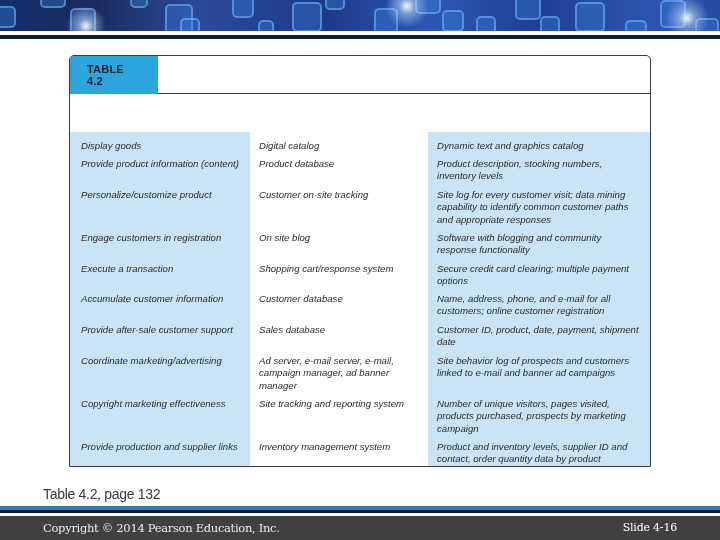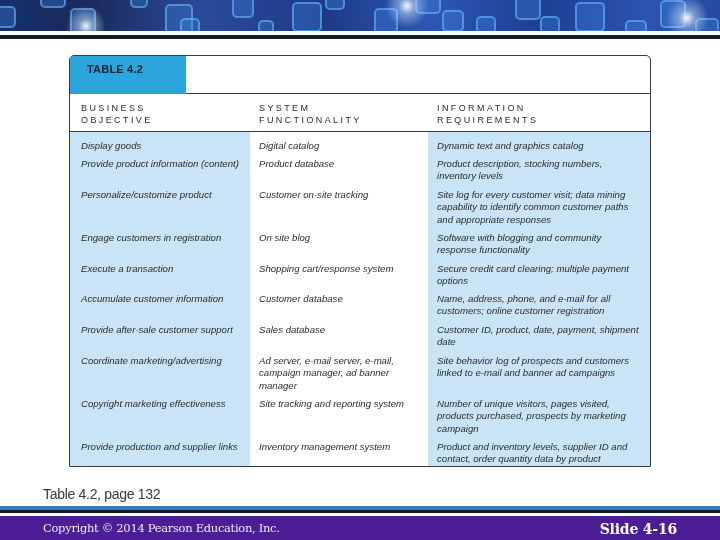--- a/index.html
+++ b/index.html
@@ -23,21 +23,21 @@
   .banner-line1 { position: absolute; left: 0; top: 31px; width: 720px; height: 4px; background: #ffffff; }
   .banner-line2 { position: absolute; left: 0; top: 35px; width: 720px; height: 4px; background: #0f1d2b; }
 
   
   .table-box {
     position: absolute; left: 69px; top: 55px; width: 582px; height: 412px;
     border: 1.5px solid #3b3b3b; border-radius: 5px 5px 0 0; background: #ffffff; overflow: hidden;
   }
   .t-head { position: absolute; left: 0; top: 0; width: 100%; height: 38px; border-bottom: 1.5px solid #3b3b3b; }
   .t-badge {
-    position: absolute; left: 0; top: 0; width: 116px; height: 38px; background: #2aa6dd;
+    position: absolute; left: 0; top: 0; width: 88px; height: 38px; background: #2aa6dd;
     font-weight: bold; font-size: 11px; color: #1a2230; padding: 7px 16px 0 17px; letter-spacing: 0.2px;
   }
   .t-title {
     position: absolute; left: 110px; top: 5px; width: 450px; font-weight: bold; font-size: 10.6px;
     line-height: 14px; color: #1a1a1a; letter-spacing: 0.1px;
   }
   .col-bg { position: absolute; top: 76px; bottom: 0; background: #c9e4f7; }
   .col-bg.c1 { left: 0; width: 180px; }
   .col-bg.c3 { left: 358px; right: 0; }
   .colhead-row { position: absolute; left: 0; top: 38px; width: 100%; height: 38px; border-bottom: 1.5px solid #3b3b3b; background: #fff; }
@@ -55,23 +55,23 @@
   .cell.b { left: 189px; width: 165px; }
   .cell.c { left: 367px; width: 205px; }
 
   
   .caption { position: absolute; left: 43px; top: 486px; font-size: 14px; color: #3a3a3a; font-family: Liberation Sans, sans-serif; letter-spacing: -0.3px; }
 
   
   .foot-line1 { position: absolute; left: 0; top: 506px; width: 720px; height: 4px; background: #3a7ab8; }
   .foot-line2 { position: absolute; left: 0; top: 510px; width: 720px; height: 3px; background: #0c1a2a; }
   .foot-line3 { position: absolute; left: 0; top: 513px; width: 720px; height: 3px; background: #ffffff; }
-  .footer { position: absolute; left: 0; top: 516px; width: 720px; height: 24px; background: #4c1d95; }
+  .footer { position: absolute; left: 0; top: 516px; width: 720px; height: 24px; background: #404040; }
   .copyright { position: absolute; left: 43px; top: 5px; font-family: "DejaVu Serif", serif; font-size: 11.5px; color: #e9ecf5; letter-spacing: -0.3px; }
-  .slide-no { position: absolute; right: 43px; top: 5px; font-family: "DejaVu Serif", serif; font-weight: bold; font-size: 14px; color: #ffffff; letter-spacing: -0.2px; }
+  .slide-no { position: absolute; right: 43px; top: 5px; font-family: "DejaVu Serif", serif; font-weight: normal; font-size: 11px; color: #ffffff; letter-spacing: -0.2px; }
 </style>
 </head>
 <body>
 
 <div class="banner">
   <div class="sq" style="left:-6px;top:6px;width:22px;height:22px;"></div>
   <div class="sq" style="left:40px;top:-8px;width:26px;height:16px;"></div>
   <div class="sq" style="left:70px;top:8px;width:26px;height:26px;"></div>
   <div class="sq" style="left:130px;top:-6px;width:18px;height:14px;"></div>
   <div class="sq" style="left:165px;top:4px;width:28px;height:30px;"></div>
@@ -98,34 +98,20 @@
 <div class="banner-line2"></div>
 
 <div class="table-box">
   <div class="col-bg c1"></div>
   <div class="col-bg c3"></div>
 
   <div class="t-head">
     <div class="t-badge">TABLE 4.2</div>
   </div>
 
-  <div class="colhead-row">
-    <div class="colhead h1">
-      <div>BUSINESS</div>
-      <div>OBJECTIVE</div>
-    </div>
-    <div class="colhead h2">
-      <div>SYSTEM</div>
-      <div>FUNCTIONALITY</div>
-    </div>
-    <div class="colhead h3">
-      <div>INFORMATION</div>
-      <div>REQUIREMENTS</div>
-    </div>
-  </div>
 
   <div class="rows">
     <div class="row" style="top:6px;">
       <div class="cell a">Display goods</div>
       <div class="cell b">Digital catalog</div>
       <div class="cell c">Dynamic text and graphics catalog</div>
     </div>
     <div class="row" style="top:24px;">
       <div class="cell a">Provide product information (content)</div>
       <div class="cell b">Product database</div>

